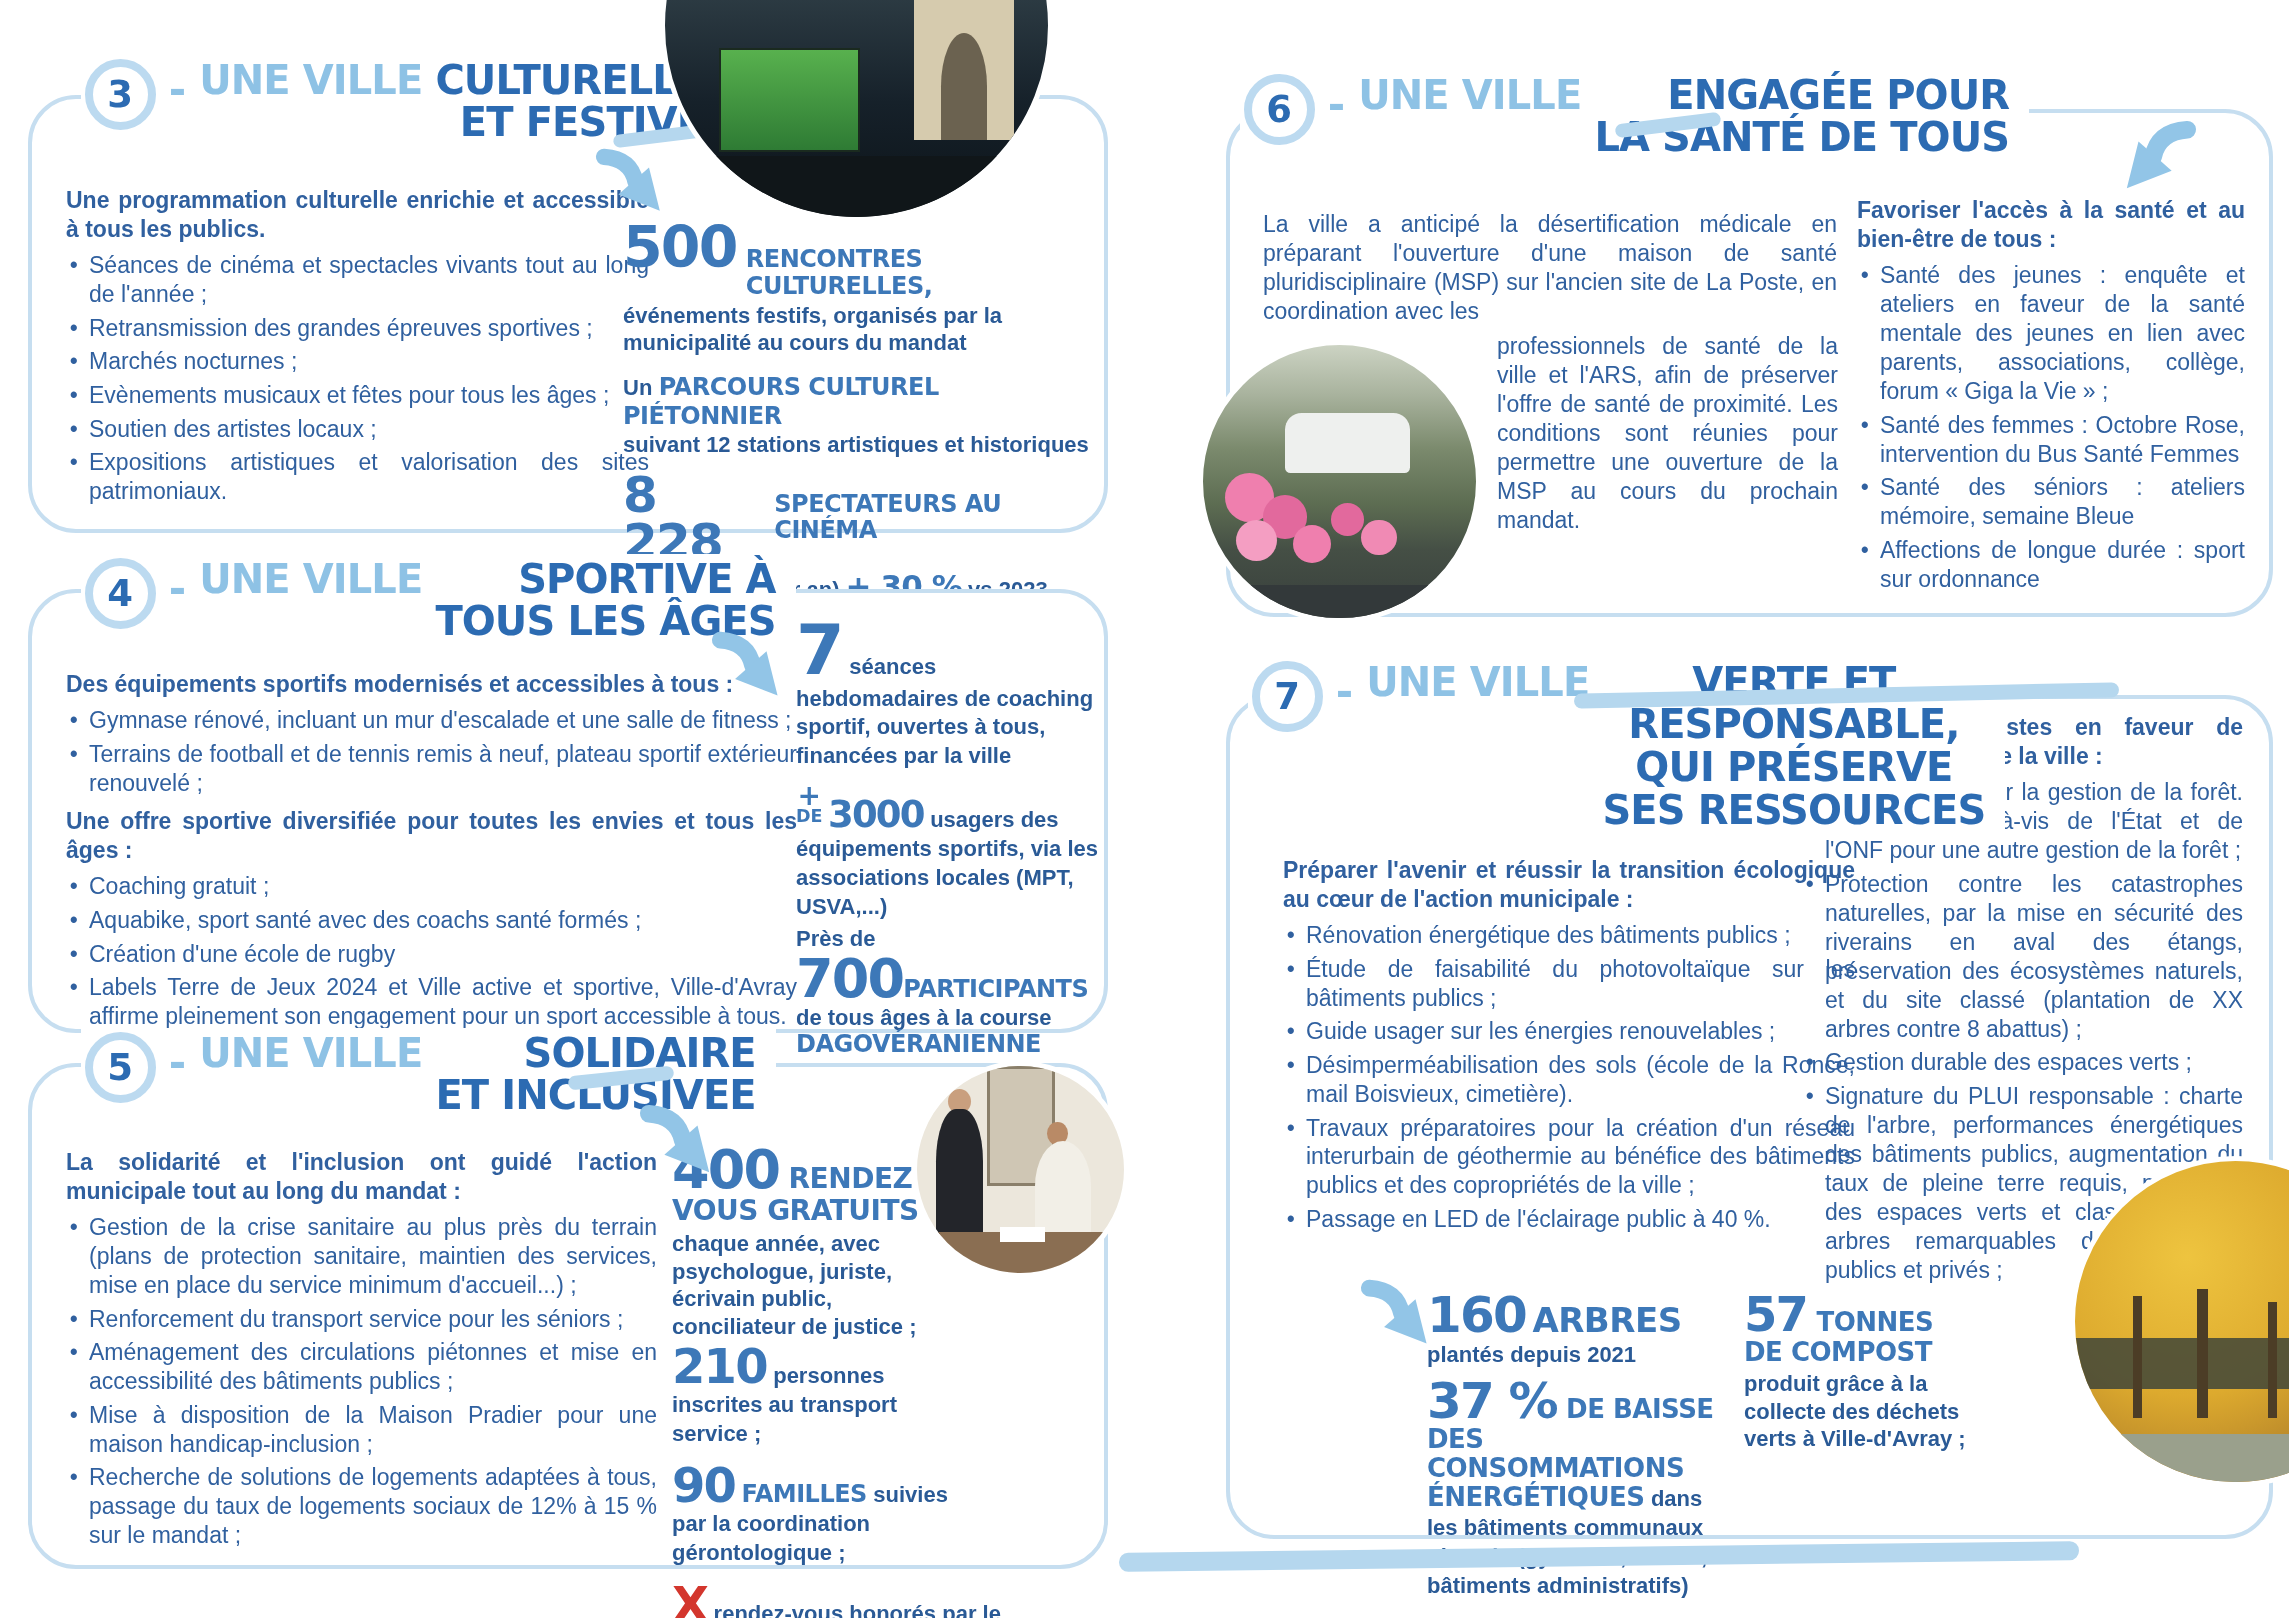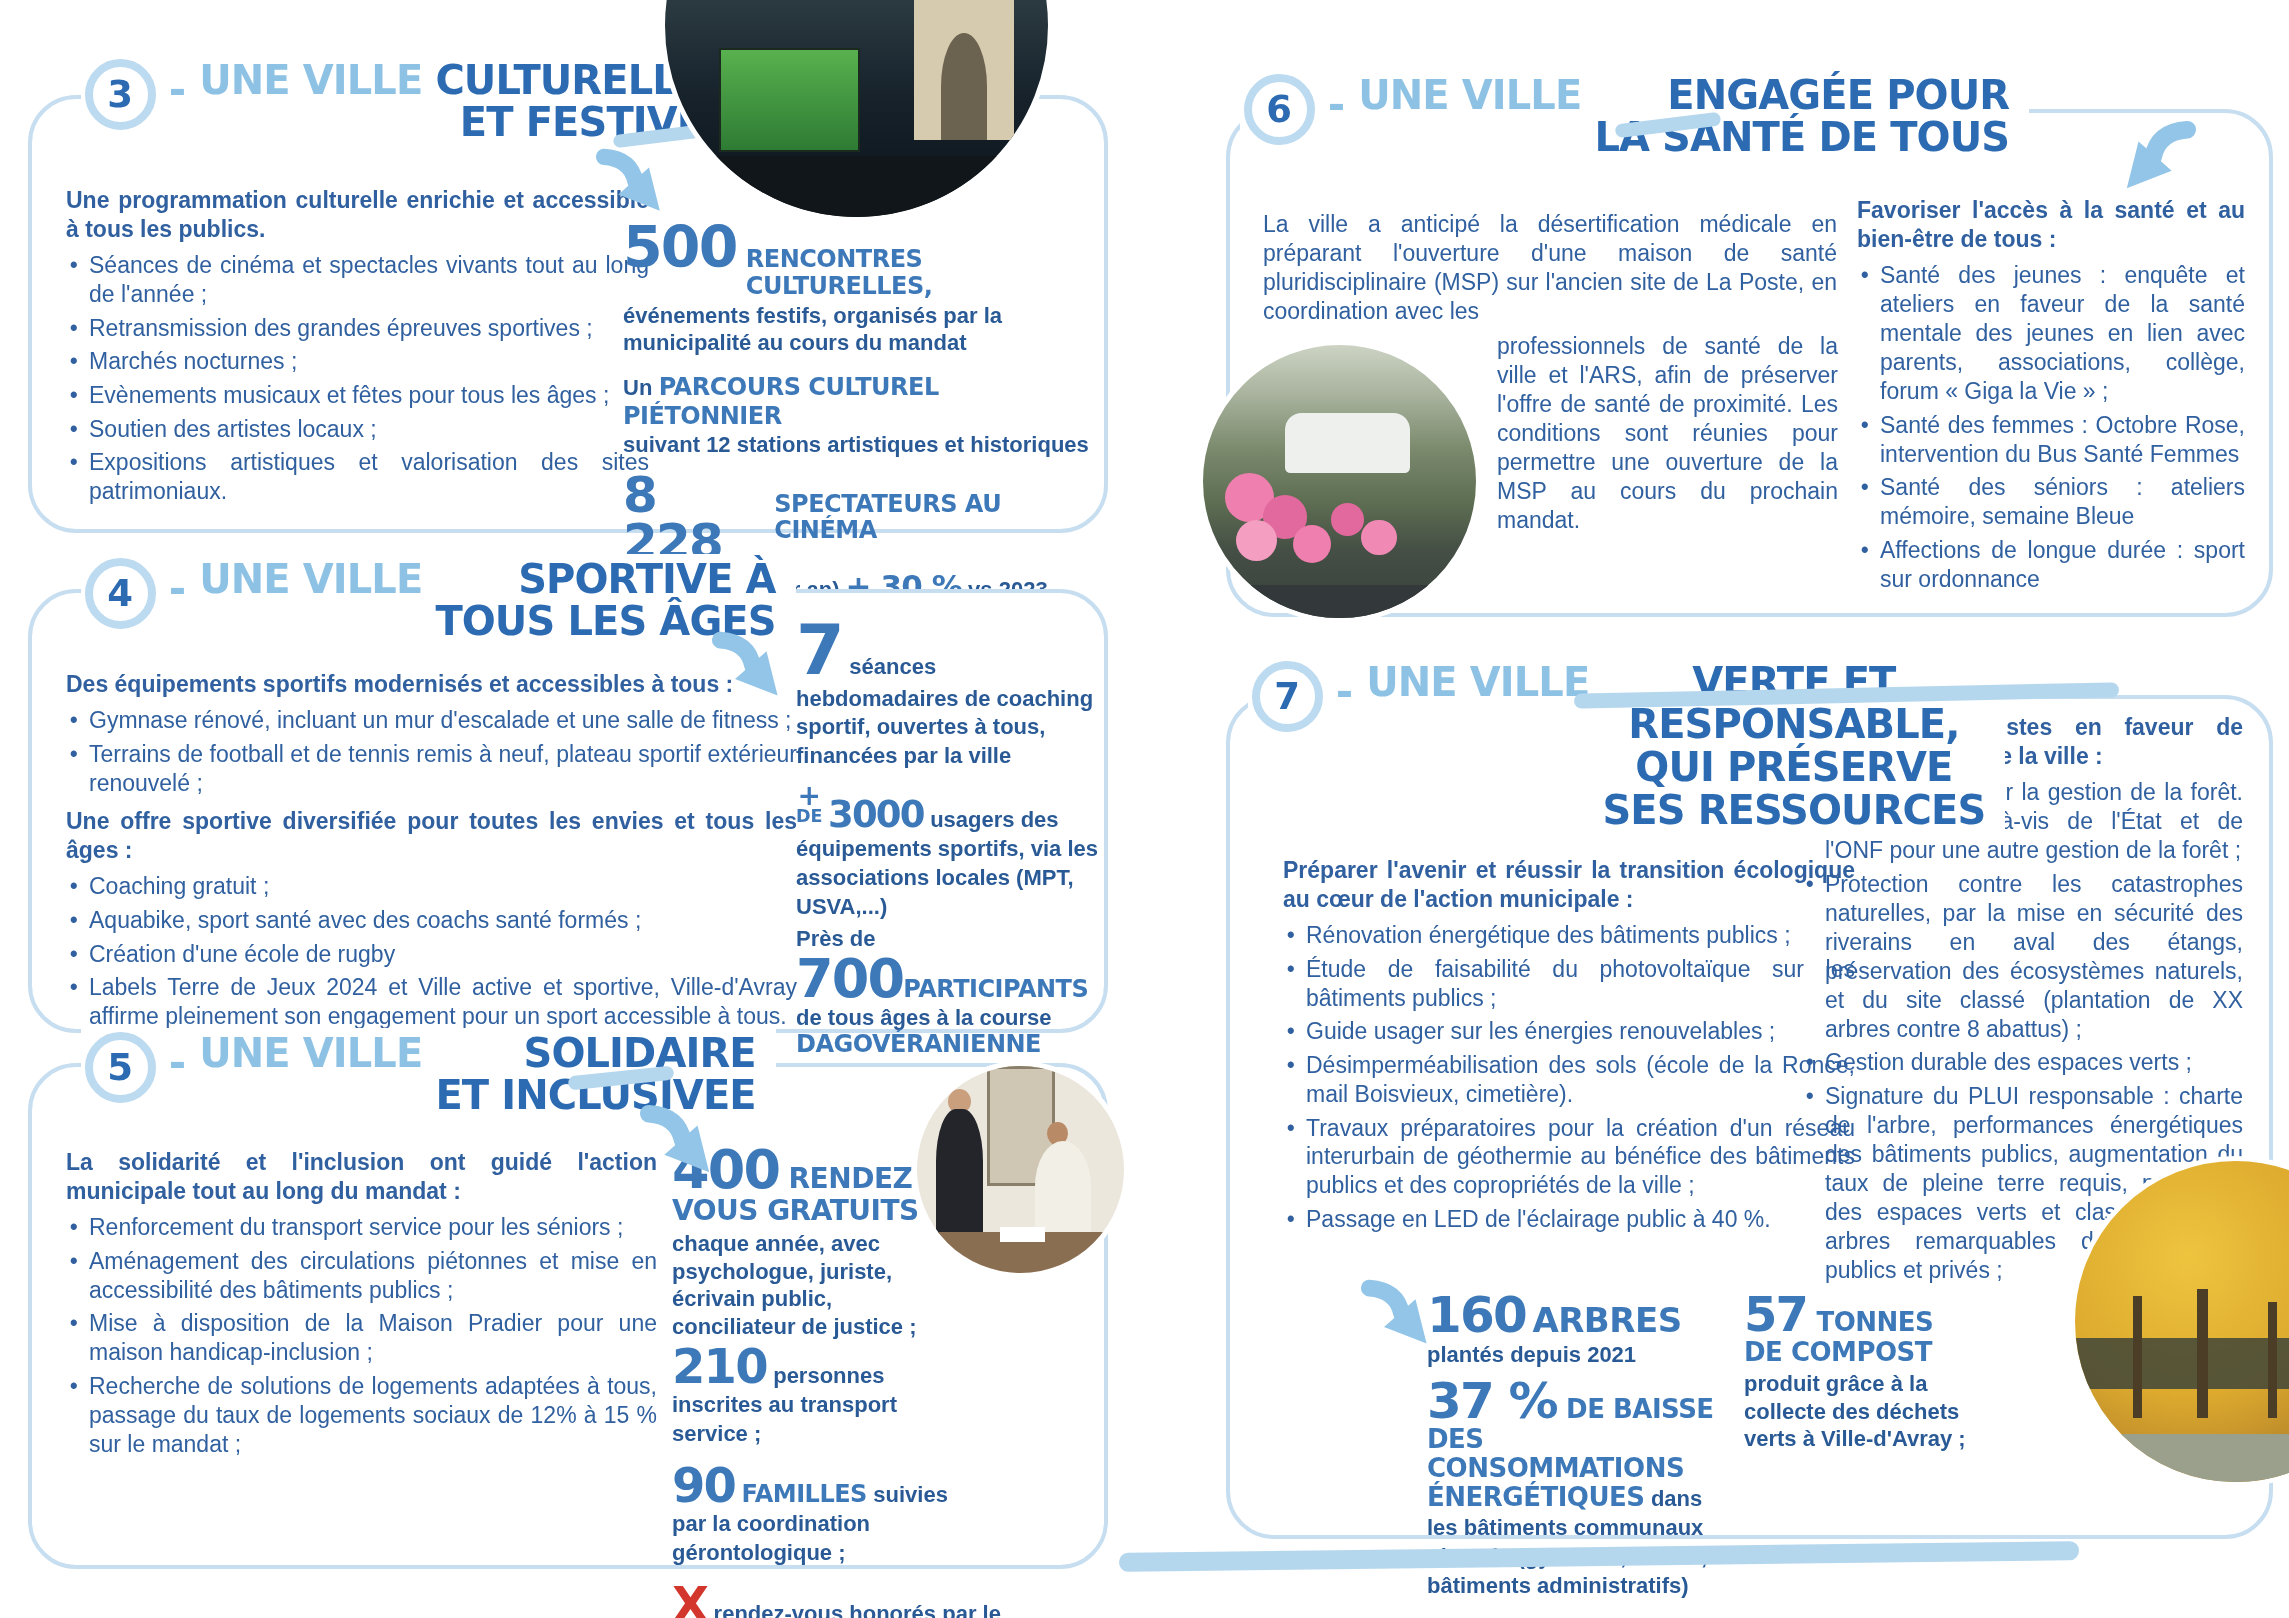--- a/index.html
+++ b/index.html
@@ -164,20 +164,21 @@
         <path d="M10 12 Q 40 14 45 40" fill="none" stroke="#92c5e7" stroke-width="18" stroke-linecap="round"></path>
         <polygon points="26,54 60,24 72,72" fill="#92c5e7"></polygon>
       </svg>
   </div>
 
   <div class="box" style="left:28px;top:1063px;width:1072px;height:498px"></div>
 
   <div class="col" style="left:66px;top:1148px;width:591px">
     <p class="lead just">La solidarité et l'inclusion ont guidé l'action municipale tout au long du mandat :</p>
     <ul class="blist">
+        <li>Gestion de la crise sanitaire au plus près du terrain (plans de protection sanitaire, maintien des services, mise en place du service minimum d'accueil...) ;</li>
         <li>Renforcement du transport service pour les séniors ;</li>
         <li>Aménagement des circulations piétonnes et mise en accessibilité des bâtiments publics ;</li>
         <li>Mise à disposition de la Maison Pradier pour une maison handicap-inclusion ;</li>
         <li>Recherche de solutions de logements adaptées à tous, passage du taux de logements sociaux de 12% à 15 % sur le mandat ;</li>
       </ul>
   </div>
 
   <div class="col stats" style="left:672px;top:1144px;width:425px">
     <div>
       <div class="srow">

